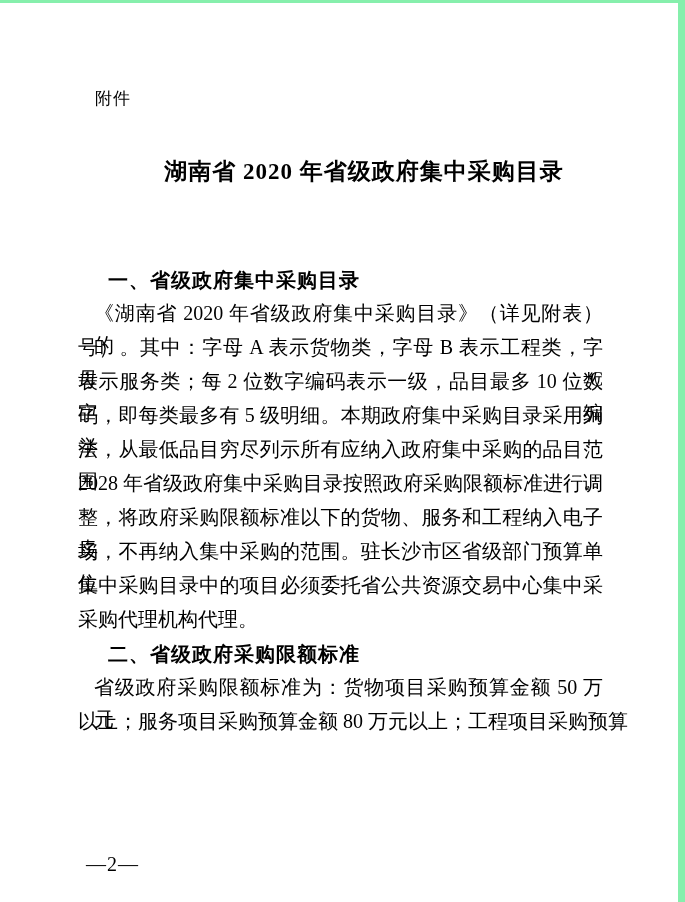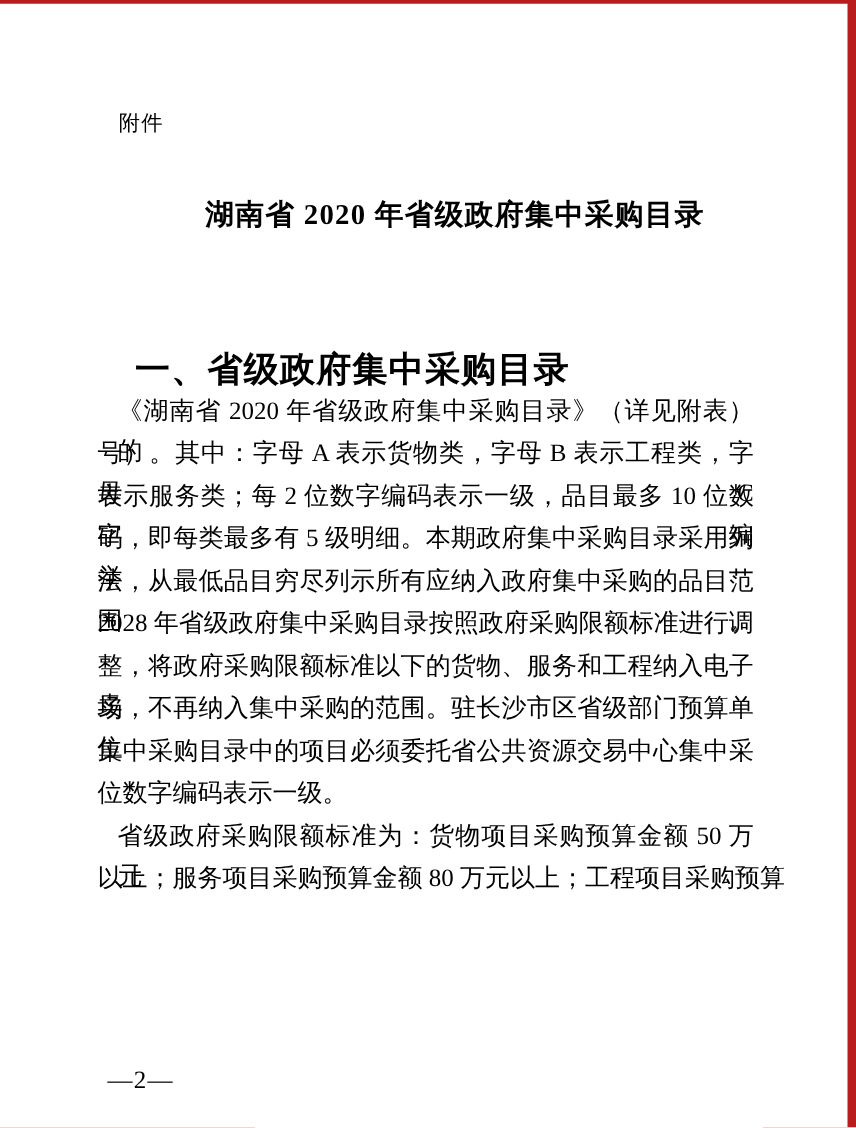--- a/index.html
+++ b/index.html
@@ -5,21 +5,21 @@
   html, body { margin: 0; padding: 0; }
   body {
     width: 685px; height: 902px;
     font-family: "Liberation Serif", serif;
     color: #000;
     overflow: hidden;
   }
   .frame {
     position: relative;
     width: 685px; height: 902px;
-    background: #b91c1c; 
+    background: #86efac; 
   }
   .page {
     position: absolute;
     left: 0; top: 3px;
     width: 678px; height: 899px;
     background: #ffffff;
   }
   .attachment {
     position: absolute;
     left: 95px; top: 84px;
@@ -43,24 +43,23 @@
     position: absolute;
     left: 78px; top: 260px;
     width: 525px;
     font-size: 20px;
   }
   .section-heading {
     height: 34px; line-height: 34px;
     padding-left: 30px;
     font-family: "Liberation Sans", sans-serif;
     font-weight: 700;
-    font-size: 28px;
+    font-size: 20px;
     letter-spacing: 1px;
     white-space: nowrap;
-    margin-top: 16px;
   }
   .line {
     height: 34px; line-height: 32px;
     font-size: 20px;
     white-space: nowrap;
   }
   .line.stretch {
     white-space: normal;
     text-align: justify;
     text-align-last: justify;
@@ -89,21 +88,22 @@
         <div class="section-heading">一、省级政府集中采购目录</div>
         <div class="line stretch indent">《湖南省 2020 年省级政府集中采购目录》（详见附表）的</div>
         <div class="line stretch">号）。其中：字母 A 表示货物类，字母 B 表示工程类，字母 C</div>
         <div class="line stretch">表示服务类；每 2 位数字编码表示一级，品目最多 10 位数字编</div>
         <div class="line stretch">码，即每类最多有 5 级明细。本期政府集中采购目录采用列举</div>
         <div class="line stretch">法，从最低品目穷尽列示所有应纳入政府集中采购的品目范围。</div>
         <div class="line stretch">2028 年省级政府集中采购目录按照政府采购限额标准进行调</div>
         <div class="line stretch">整，将政府采购限额标准以下的货物、服务和工程纳入电子卖</div>
         <div class="line stretch">场，不再纳入集中采购的范围。驻长沙市区省级部门预算单位</div>
         <div class="line stretch">集中采购目录中的项目必须委托省公共资源交易中心集中采</div>
-        <div class="line">位数字编码表示一级。</div>
+        <div class="line">采购代理机构代理。</div>
+        <div class="section-heading">二、省级政府采购限额标准</div>
         <div class="line stretch indent">省级政府采购限额标准为：货物项目采购预算金额 50 万元</div>
         <div class="line">以上；服务项目采购预算金额 80 万元以上；工程项目采购预算</div>
       </div>
 
     <div class="footer">—2—</div>
 
   </div>
 </div>
 
 </body></html>

